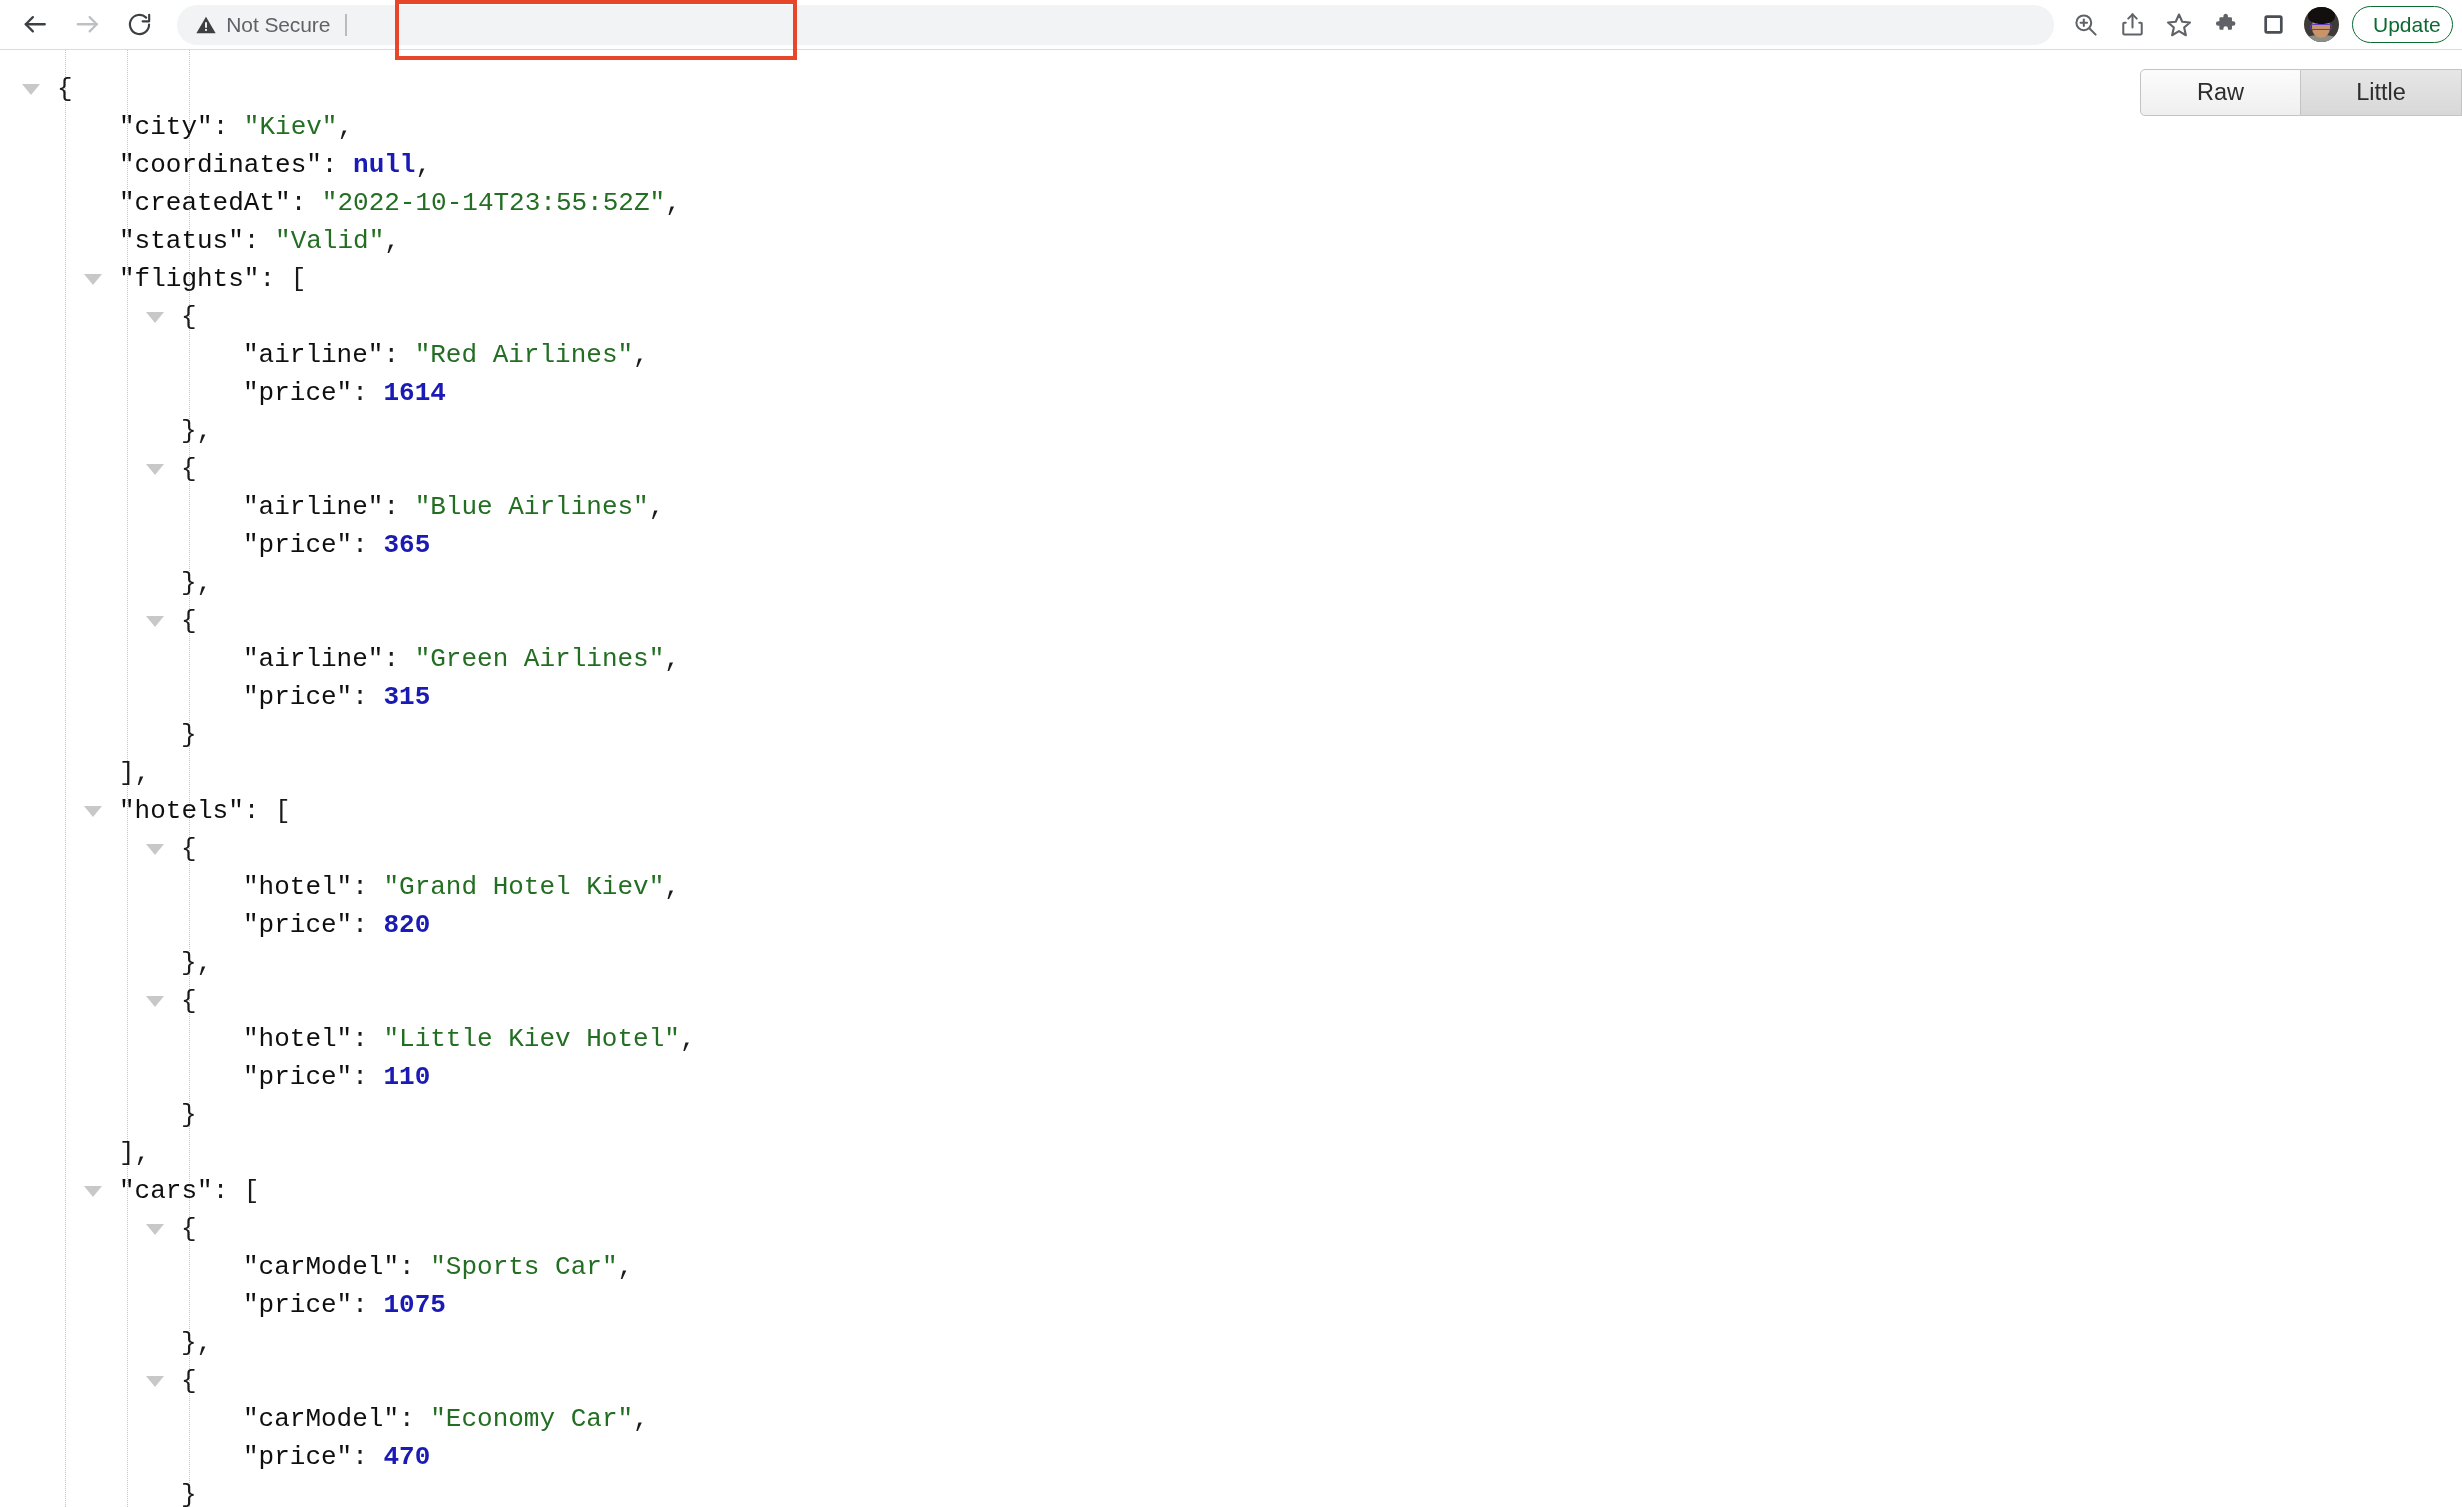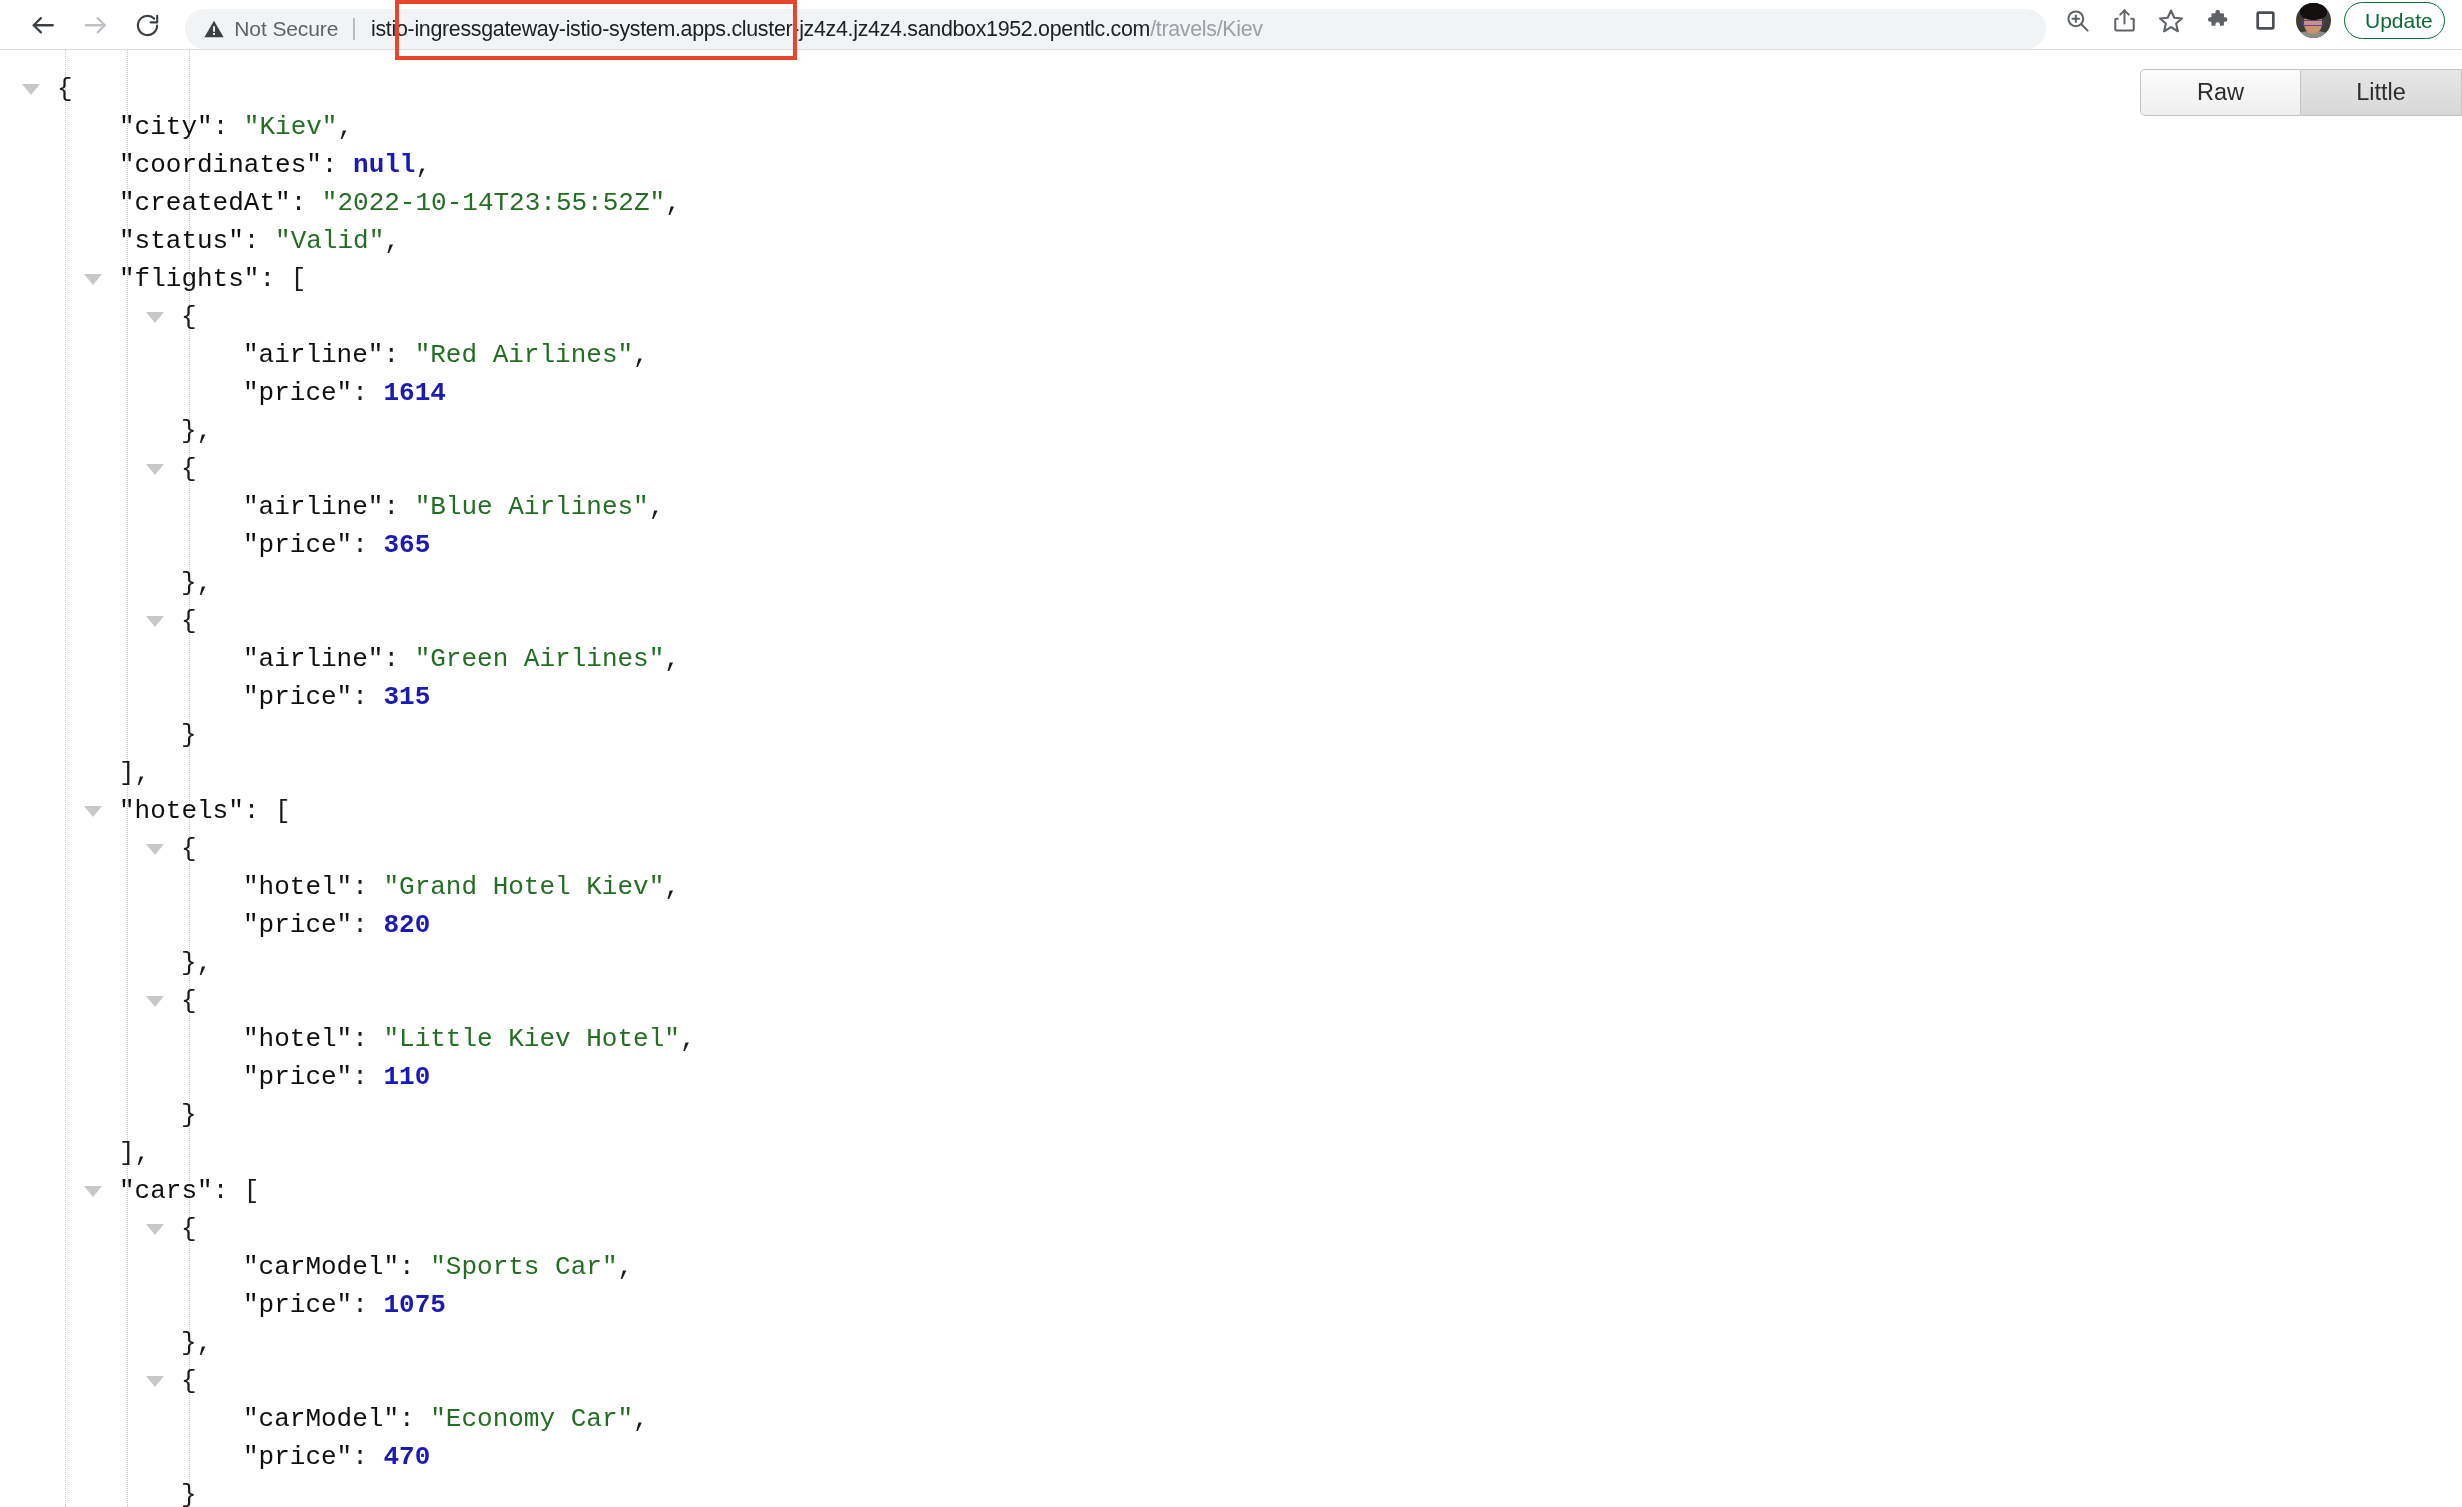--- a/index.html
+++ b/index.html
@@ -12,22 +12,22 @@
     font-family: "Liberation Sans", sans-serif;
   }
 
   
   #browser-chrome {
     position: relative;
     height: 50px;
     background: #ffffff;
     border-bottom: 0.8px solid #dcdcdc;
     display: flex;
-    align-items: flex-end;
-    padding: 0 17px;
+    align-items: center;
+    padding: 0 9px;
   }
 
   .nav-btn {
     width: 52px; height: 47px;
     display: flex; align-items: center; justify-content: center;
     flex: 0 0 auto;
     border-radius: 50%;
   }
   .nav-btn svg { display: block; }
 
@@ -248,23 +248,20 @@
   <div id="omnibox">
     <div id="security-chip">
       <svg width="22" height="22" viewBox="0 0 24 24">
         <path d="M12 3 L22.5 21 L1.5 21 Z" fill="#3c4043"></path>
         <rect x="11" y="9" width="2" height="6" fill="#ffffff"></rect>
         <rect x="11" y="16.4" width="2" height="2" fill="#ffffff"></rect>
       </svg>
       <span id="security-text">Not Secure</span>
     </div>
     <div id="omnibox-divider"></div>
-    <div id="url-wrap">
-      <span id="url-text"><span class="host">istio-ingressgateway-istio-system.apps.cluster-jz4z4.jz4z4.sandbox1952.opentlc.com</span><span class="path">/travels/Kiev</span></span>
-    </div>
   </div>
 
   <div id="toolbar-right">
     <div class="tb-icon">
       <svg width="27" height="27" viewBox="0 0 24 24" fill="none" stroke="#5f6368" stroke-width="1.8" stroke-linecap="round">
         <circle cx="10.5" cy="10.5" r="6.6"></circle>
           <line x1="15.4" y1="15.4" x2="21" y2="21"></line>
         <line x1="10.5" y1="7.6" x2="10.5" y2="13.4"></line>
           <line x1="7.6" y1="10.5" x2="13.4" y2="10.5"></line>
       </svg>

